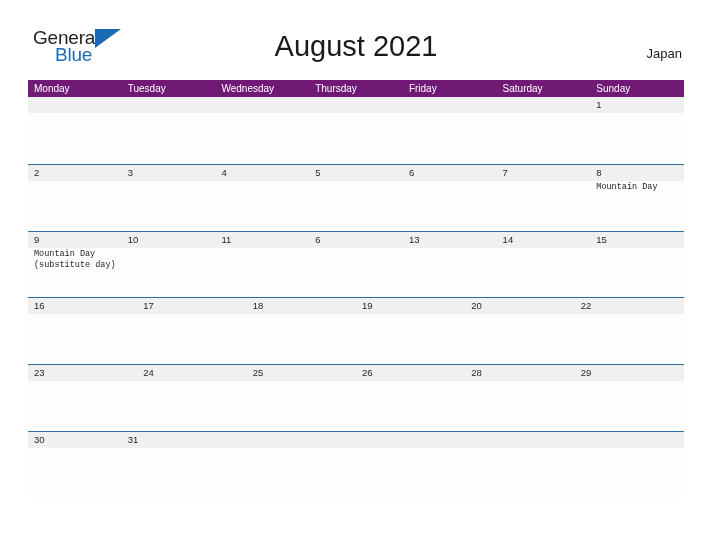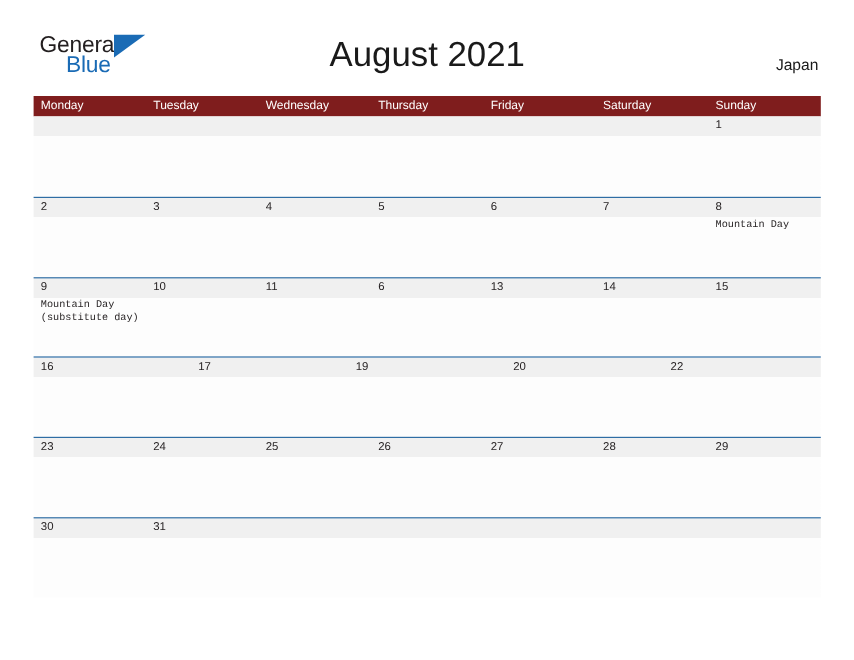--- a/index.html
+++ b/index.html
@@ -97,21 +97,21 @@
     position: absolute;
     left: 28px;
     top: 80px;
     width: 656px;
   }
 
   .dow-header {
     display: flex;
     width: 656px;
     height: 17px;
-    background: #7f1d1d;
+    background: #701a75;
   }
   .dow-cell {
     flex: 1 1 0;
     font-size: 10px;
     color: #ffffff;
     line-height: 17px;
     padding-left: 6px;
     box-sizing: border-box;
     font-family: "Liberation Sans", sans-serif;
     white-space: nowrap;
@@ -271,20 +271,23 @@
     </div>
 
     <div class="week-row">
       <div class="day-cell">
           <span class="day-num">16</span>
         </div>
       <div class="day-cell">
           <span class="day-num">17</span>
         </div>
       <div class="day-cell">
+          <span class="day-num">18</span>
+        </div>
+      <div class="day-cell">
           <span class="day-num">19</span>
         </div>
       <div class="day-cell">
           <span class="day-num">20</span>
         </div>
       <div class="day-cell">
           <span class="day-num">22</span>
         </div>
     </div>
 
@@ -295,23 +298,20 @@
       <div class="day-cell">
           <span class="day-num">24</span>
         </div>
       <div class="day-cell">
           <span class="day-num">25</span>
         </div>
       <div class="day-cell">
           <span class="day-num">26</span>
         </div>
       <div class="day-cell">
-          <span class="day-num">27</span>
-        </div>
-      <div class="day-cell">
           <span class="day-num">28</span>
         </div>
       <div class="day-cell">
           <span class="day-num">29</span>
         </div>
     </div>
 
     <div class="week-row">
       <div class="day-cell">
           <span class="day-num">30</span>

